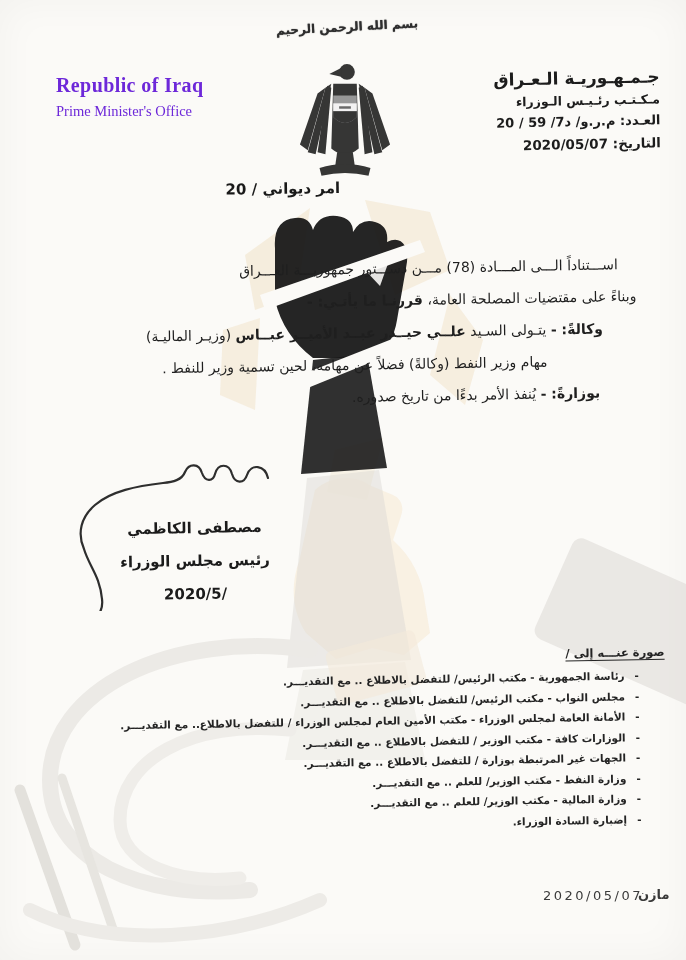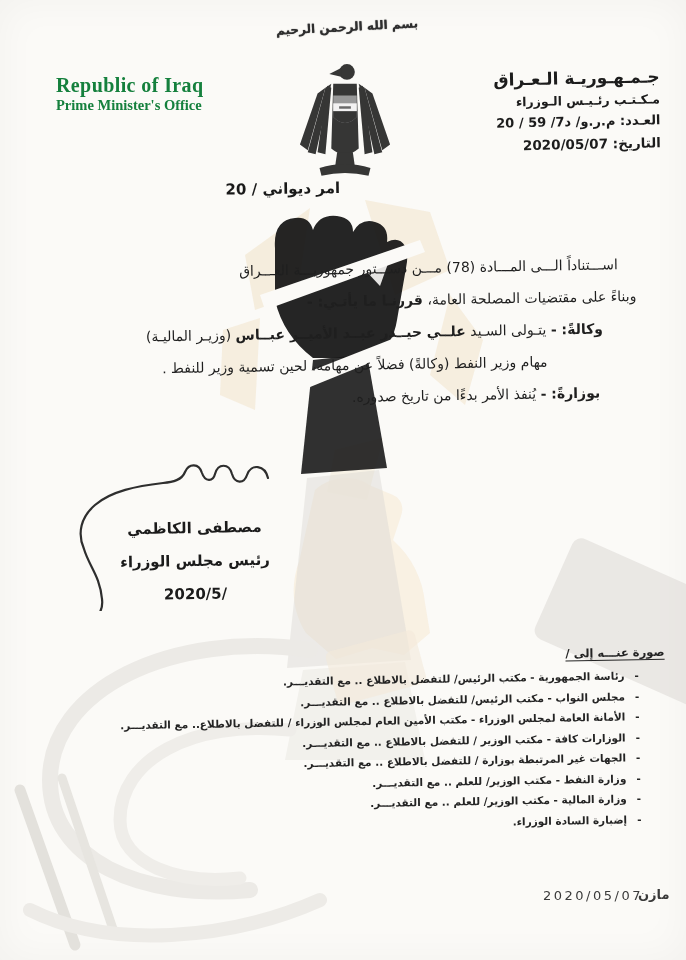--- a/index.html
+++ b/index.html
@@ -6,23 +6,23 @@
   .page{
     position:relative; width:686px; height:960px;
     background:#fbfaf7; overflow:hidden;
     font-family:"DejaVu Sans", sans-serif; color:#222;
     box-shadow:inset 0 0 40px rgba(0,0,0,0.04);
   }
   .layer-watermark{position:absolute; inset:0; z-index:0;}
   .layer-content{position:absolute; inset:0; z-index:2;}
 
   
-  .en-header{position:absolute; left:56px; top:74px; font-family:"Liberation Serif", serif; color:#15803d;}
+  .en-header{position:absolute; left:56px; top:74px; font-family:"Liberation Serif", serif; color:#6d28d9;}
   .en-title{font-size:20px; font-weight:bold; letter-spacing:0.4px;}
-  .en-sub{font-size:14.5px; font-weight:bold; margin-top:0;}
+  .en-sub{font-size:14.5px; font-weight:normal; margin-top:6px;}
 
   .bismillah{
     position:absolute; left:272px; top:20px; width:150px; text-align:center;
     font-size:12px; font-weight:bold; color:#2e2e2e;
     transform:rotate(-3deg);
     text-shadow:0 0 1px #444;
     direction:rtl;
   }
 
   .emblem{position:absolute; left:296px; top:58px;}

